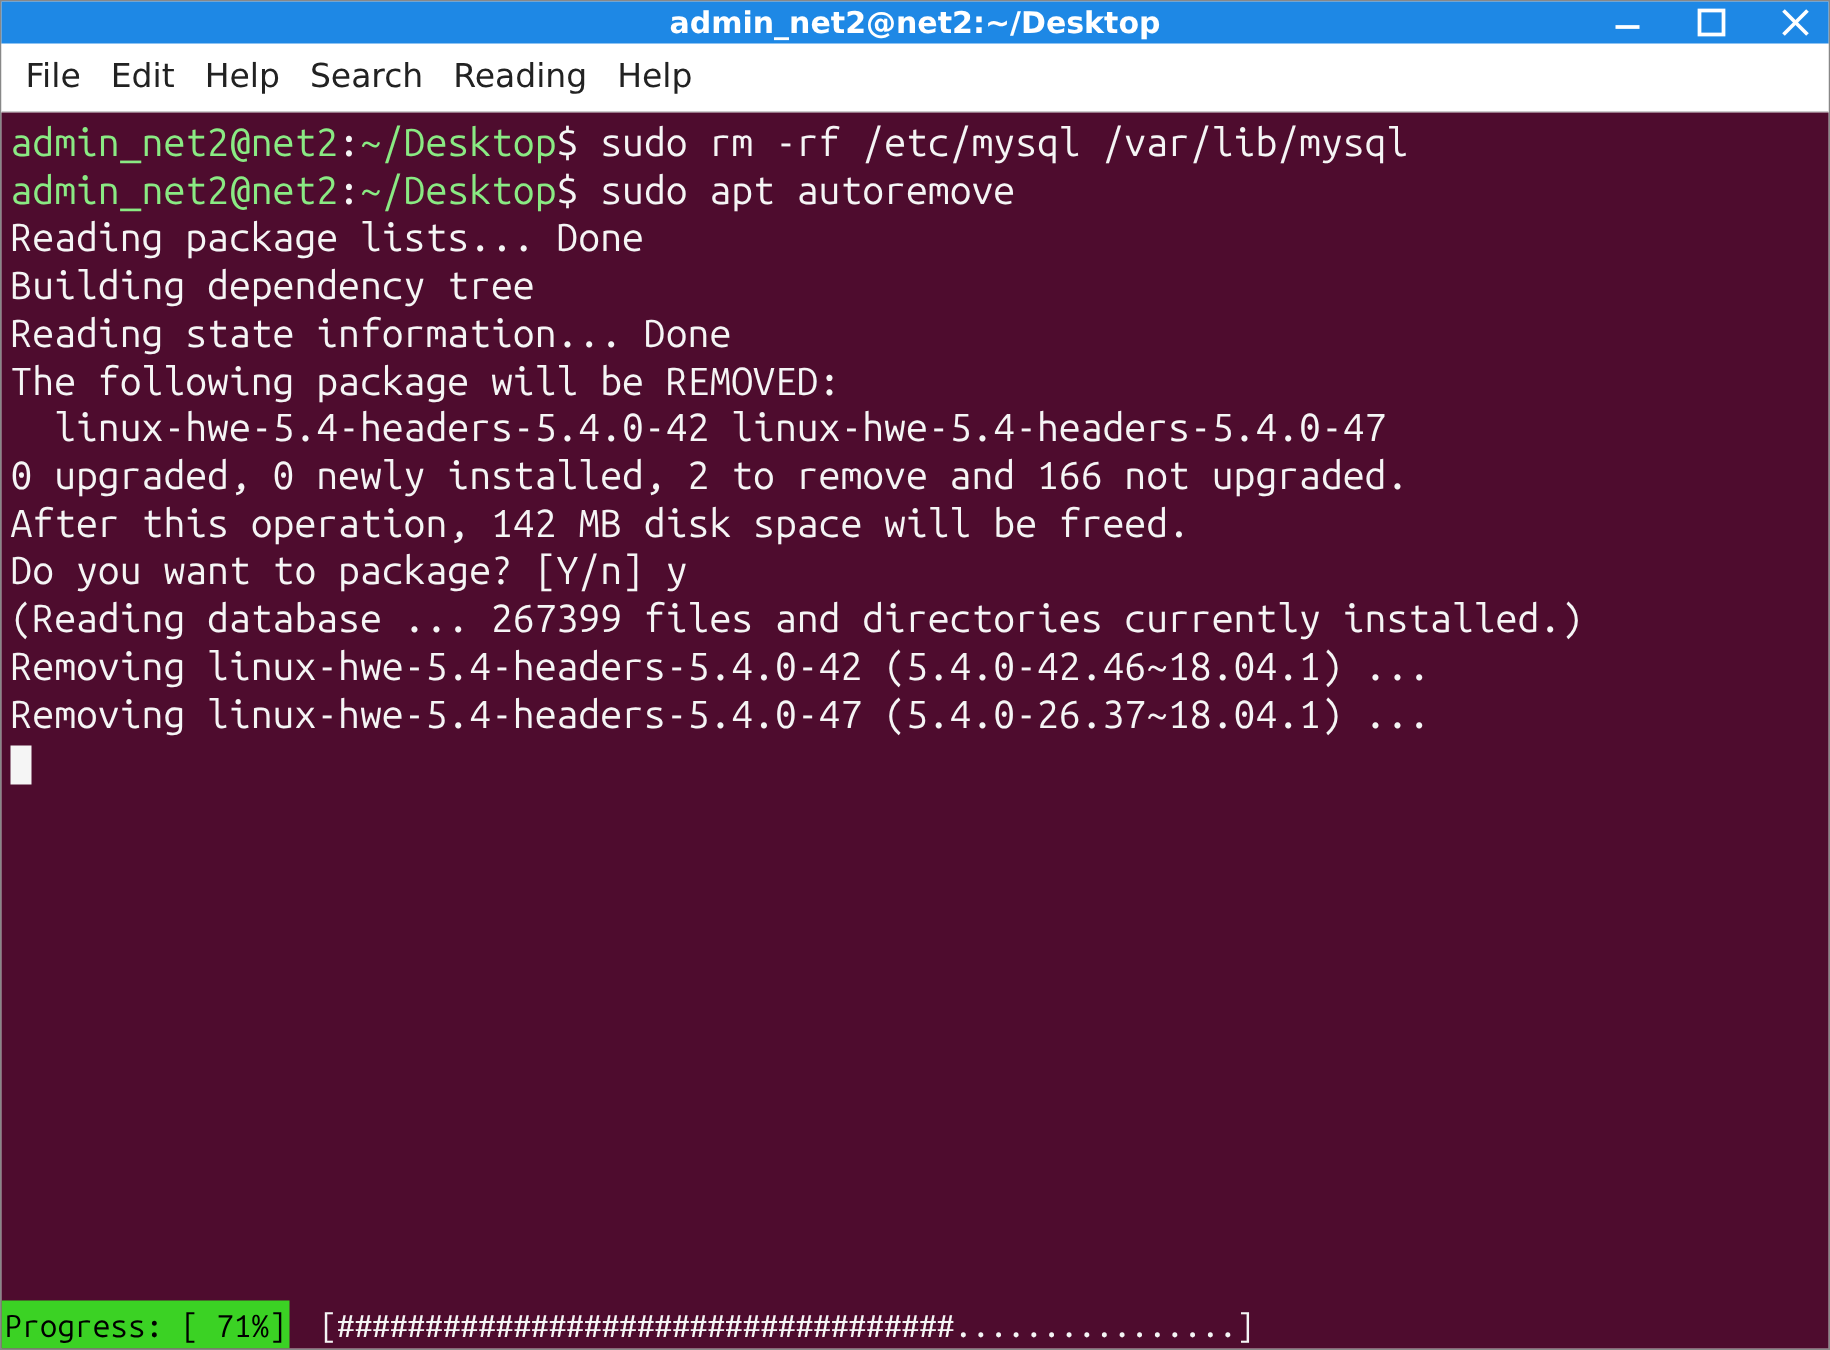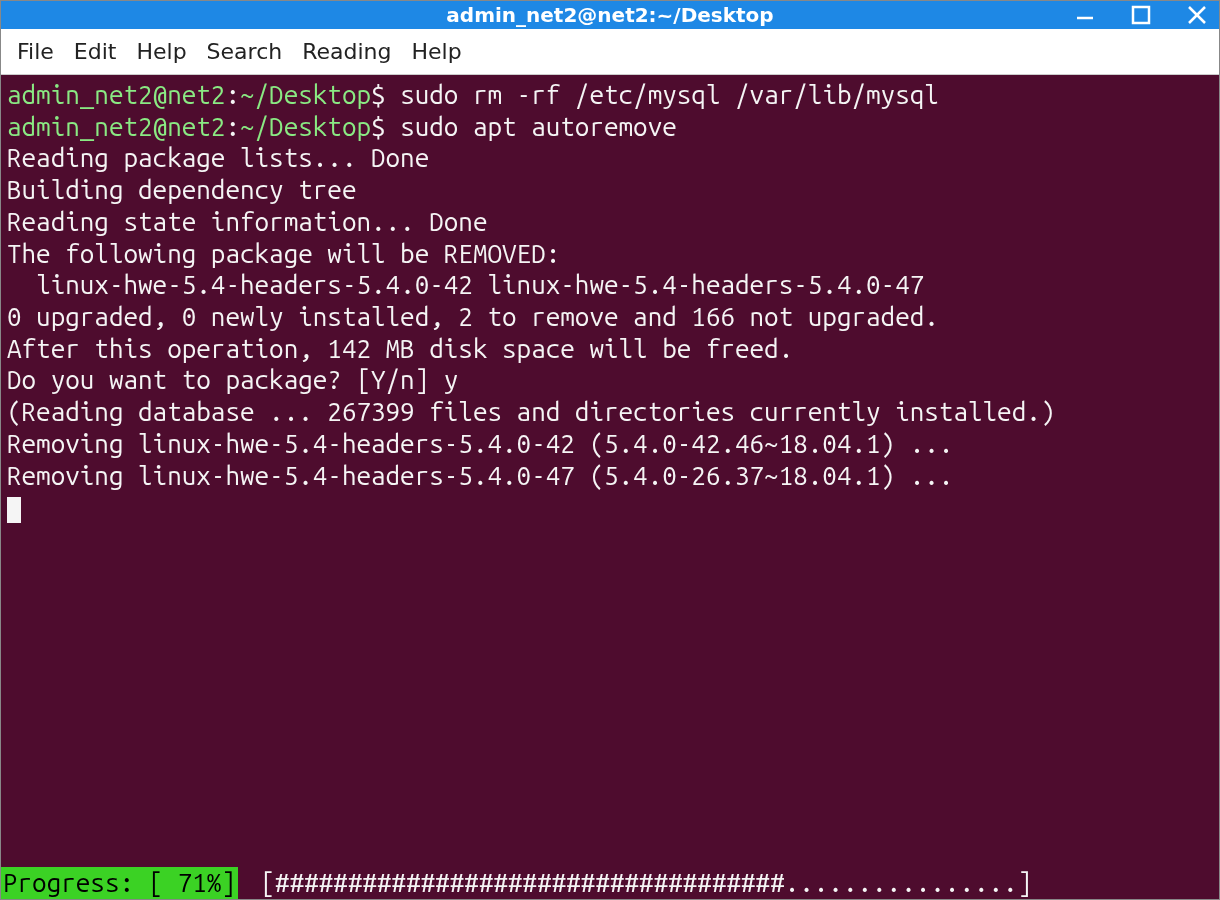--- a/index.html
+++ b/index.html
@@ -84,21 +84,21 @@
       background: #f5f5f5;
       vertical-align: bottom;
     }
     .progressbar {
       position: absolute;
       left: 0;
       right: 0;
       bottom: 0;
       height: 32px;
       font-family: "Ubuntu Mono", "DejaVu Sans Mono", monospace;
-      font-size: 26px;
+      font-size: 21px;
       line-height: 32px;
       white-space: pre;
       display: flex;
     }
     .progress-label {
       background: #3bd224;
       color: #000;
       padding: 0 2px;
     }
     .progress-rest {

